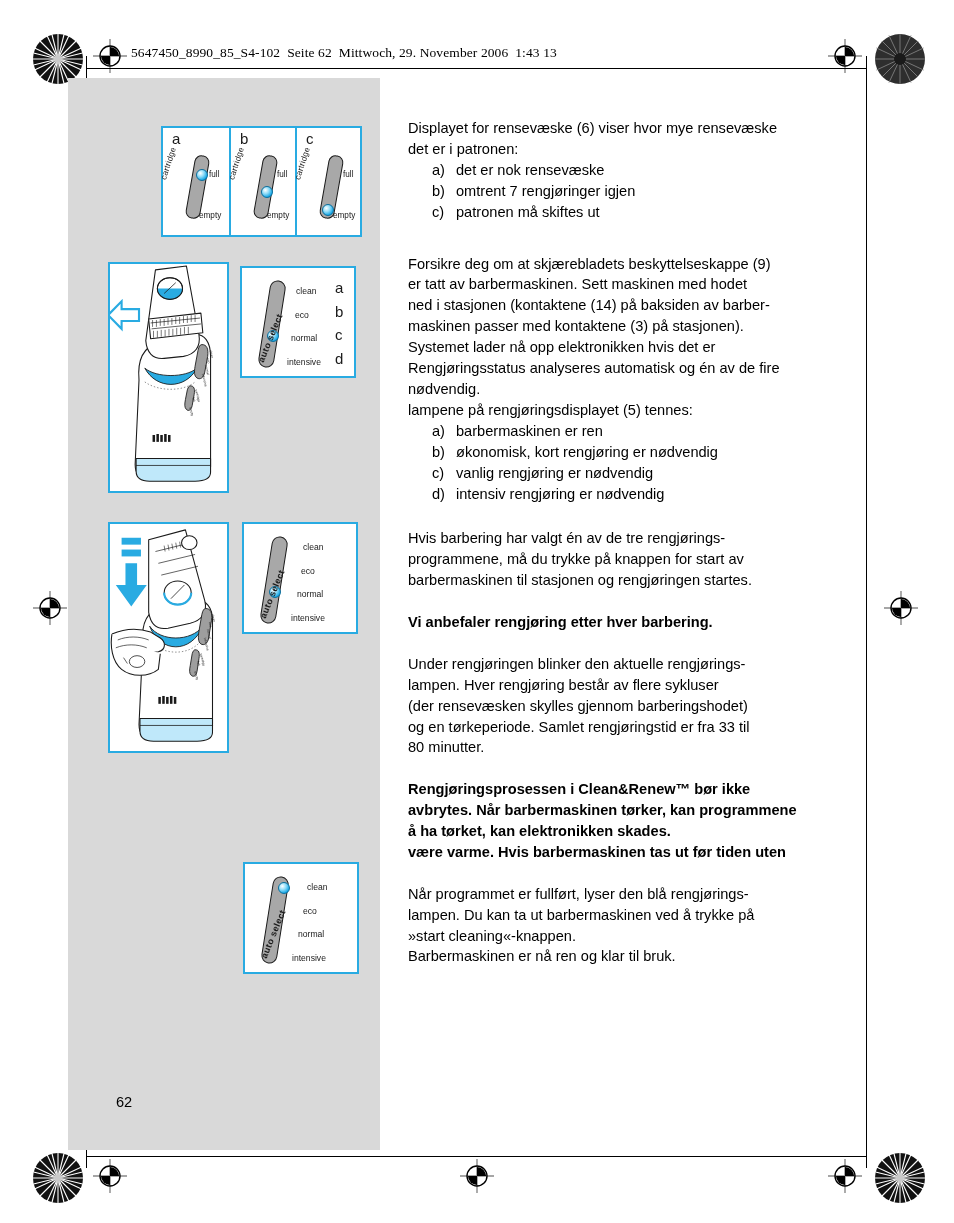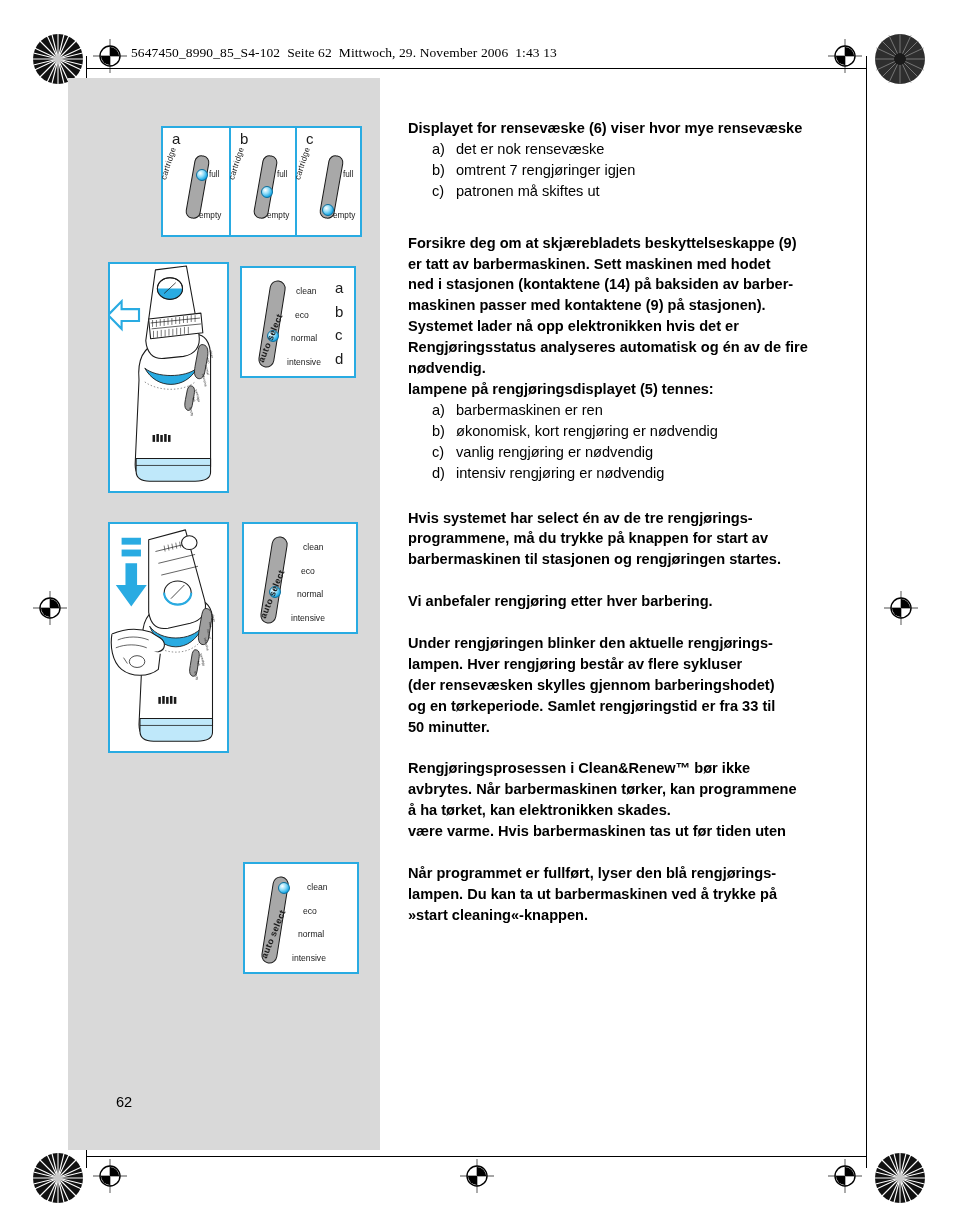--- a/index.html
+++ b/index.html
@@ -134,21 +134,21 @@
 
   
   .body {
     position: absolute;
     left: 408px; top: 118px;
     width: 444px;
     font-size: 14.6px;
     line-height: 20.9px;
     color: #000;
   }
-  .para { margin: 0 0 0 0; font-weight: bold; }
+  .para { margin: 0 0 0 0; }
   .para.bold { font-weight: bold; }
   .spacer-sm { height: 20.9px; }
   .spacer-md { height: 24px; }
   .spacer-lg { height: 31px; }
   ol.alpha {
     list-style: none;
     margin: 0; padding: 0;
   }
   ol.alpha li {
     display: flex;
@@ -531,20 +531,21 @@
     <span class="asel-label" style="left:62px; top:18px;">clean</span>
     <span class="asel-label" style="left:58px; top:42px;">eco</span>
     <span class="asel-label" style="left:53px; top:65px;">normal</span>
     <span class="asel-label" style="left:47px; top:89px;">intensive</span>
   </div>
 
   <div class="body">
 
     <div class="para">
       <div>Displayet for rensevæske (6) viser hvor mye rensevæske</div>
+      <div>det er i patronen:</div>
     </div>
     <ol class="alpha">
       <li>
         <span class="mk">a)</span>
         <span>det er nok rensevæske</span>
       </li>
       <li>
         <span class="mk">b)</span>
         <span>omtrent 7 rengjøringer igjen</span>
       </li>
@@ -553,21 +554,21 @@
         <span>patronen må skiftes ut</span>
       </li>
     </ol>
 
     <div class="spacer-lg"></div>
 
     <div class="para">
       <div>Forsikre deg om at skjærebladets beskyttelseskappe (9)</div>
       <div>er tatt av barbermaskinen. Sett maskinen med hodet</div>
       <div>ned i stasjonen (kontaktene (14) på baksiden av barber-</div>
-      <div>maskinen passer med kontaktene (9) på stasjonen).</div>
+      <div>maskinen passer med kontaktene (3) på stasjonen).</div>
       <div>Systemet lader nå opp elektronikken hvis det er</div>
       <div>Rengjøringsstatus analyseres automatisk og én av de fire</div>
       <div>nødvendig.</div>
       <div>lampene på rengjøringsdisplayet (5) tennes:</div>
     </div>
     <ol class="alpha">
       <li>
         <span class="mk">a)</span>
         <span>barbermaskinen er ren</span>
       </li>
@@ -581,52 +582,53 @@
       </li>
       <li>
         <span class="mk">d)</span>
         <span>intensiv rengjøring er nødvendig</span>
       </li>
     </ol>
 
     <div class="spacer-md"></div>
 
     <div class="para">
-      <div>Hvis systemet har select én av de tre rengjørings-</div>
+      <div>Hvis barbering har valgt én av de tre rengjørings-</div>
       <div>programmene, må du trykke på knappen for start av</div>
       <div>barbermaskinen til stasjonen og rengjøringen startes.</div>
     </div>
 
     <div class="spacer-sm"></div>
 
     <div class="para bold">Vi anbefaler rengjøring etter hver barbering.</div>
 
     <div class="spacer-sm"></div>
 
     <div class="para">
       <div>Under rengjøringen blinker den aktuelle rengjørings-</div>
       <div>lampen. Hver rengjøring består av flere sykluser</div>
       <div>(der rensevæsken skylles gjennom barberingshodet)</div>
       <div>og en tørkeperiode. Samlet rengjøringstid er fra 33 til</div>
-      <div>50 minutter.</div>
+      <div>80 minutter.</div>
     </div>
 
     <div class="spacer-sm"></div>
 
     <div class="para bold">
       <div>Rengjøringsprosessen i Clean&amp;Renew™ bør ikke</div>
       <div>avbrytes. Når barbermaskinen tørker, kan programmene</div>
       <div>å ha tørket, kan elektronikken skades.</div>
       <div>være varme. Hvis barbermaskinen tas ut før tiden uten</div>
     </div>
 
     <div class="spacer-sm"></div>
 
     <div class="para">
       <div>Når programmet er fullført, lyser den blå rengjørings-</div>
       <div>lampen. Du kan ta ut barbermaskinen ved å trykke på</div>
       <div>»start cleaning«-knappen.</div>
+      <div>Barbermaskinen er nå ren og klar til bruk.</div>
     </div>
   </div>
 
   <div class="pagenum">62</div>
 
 </div>
 
 </body></html>

